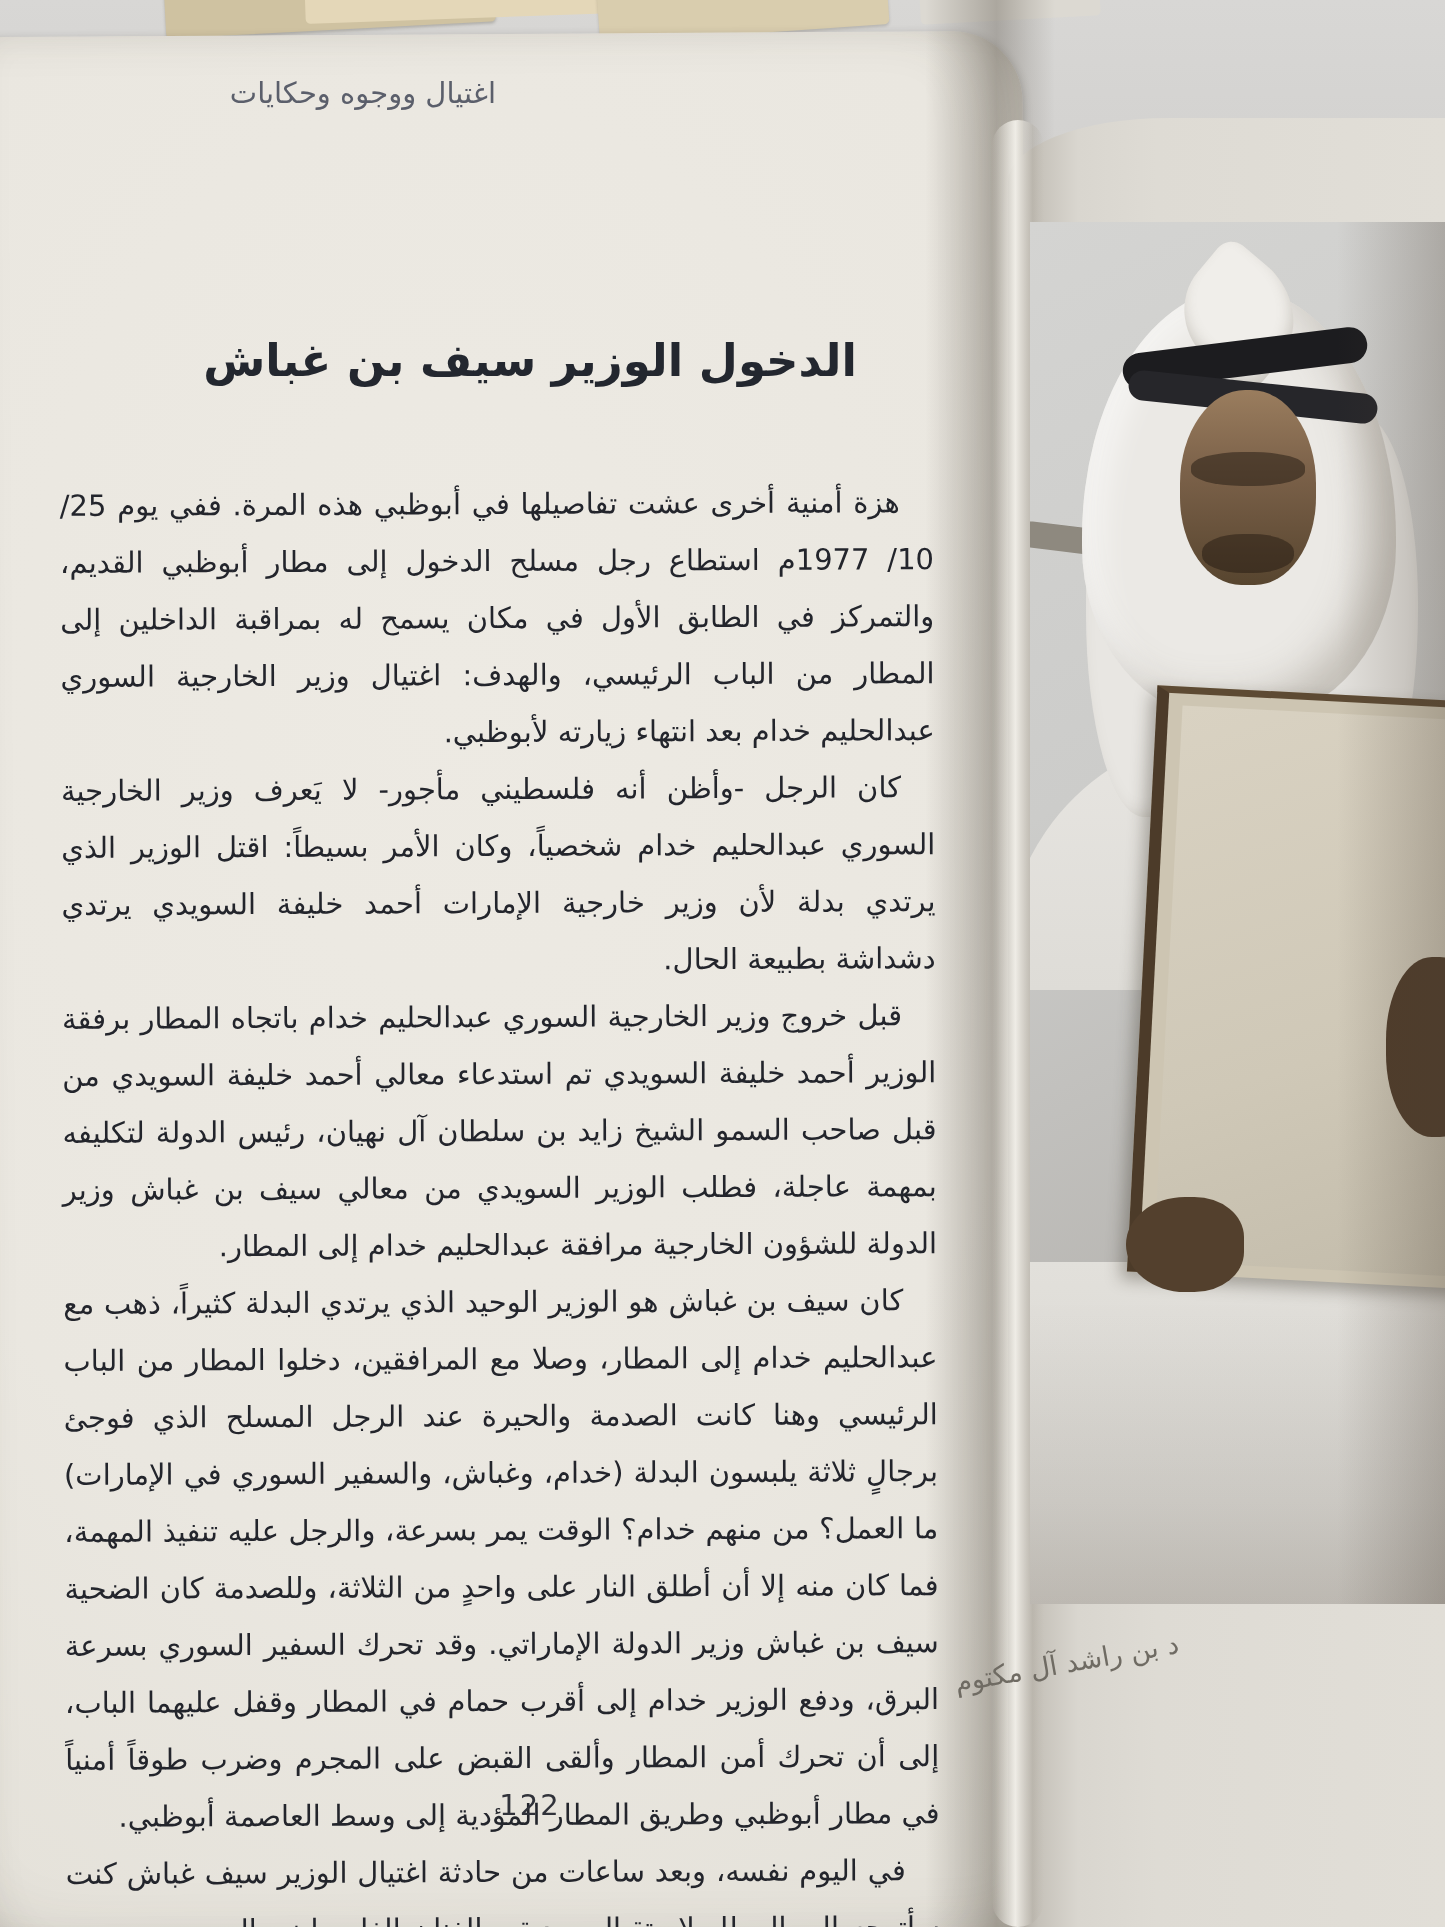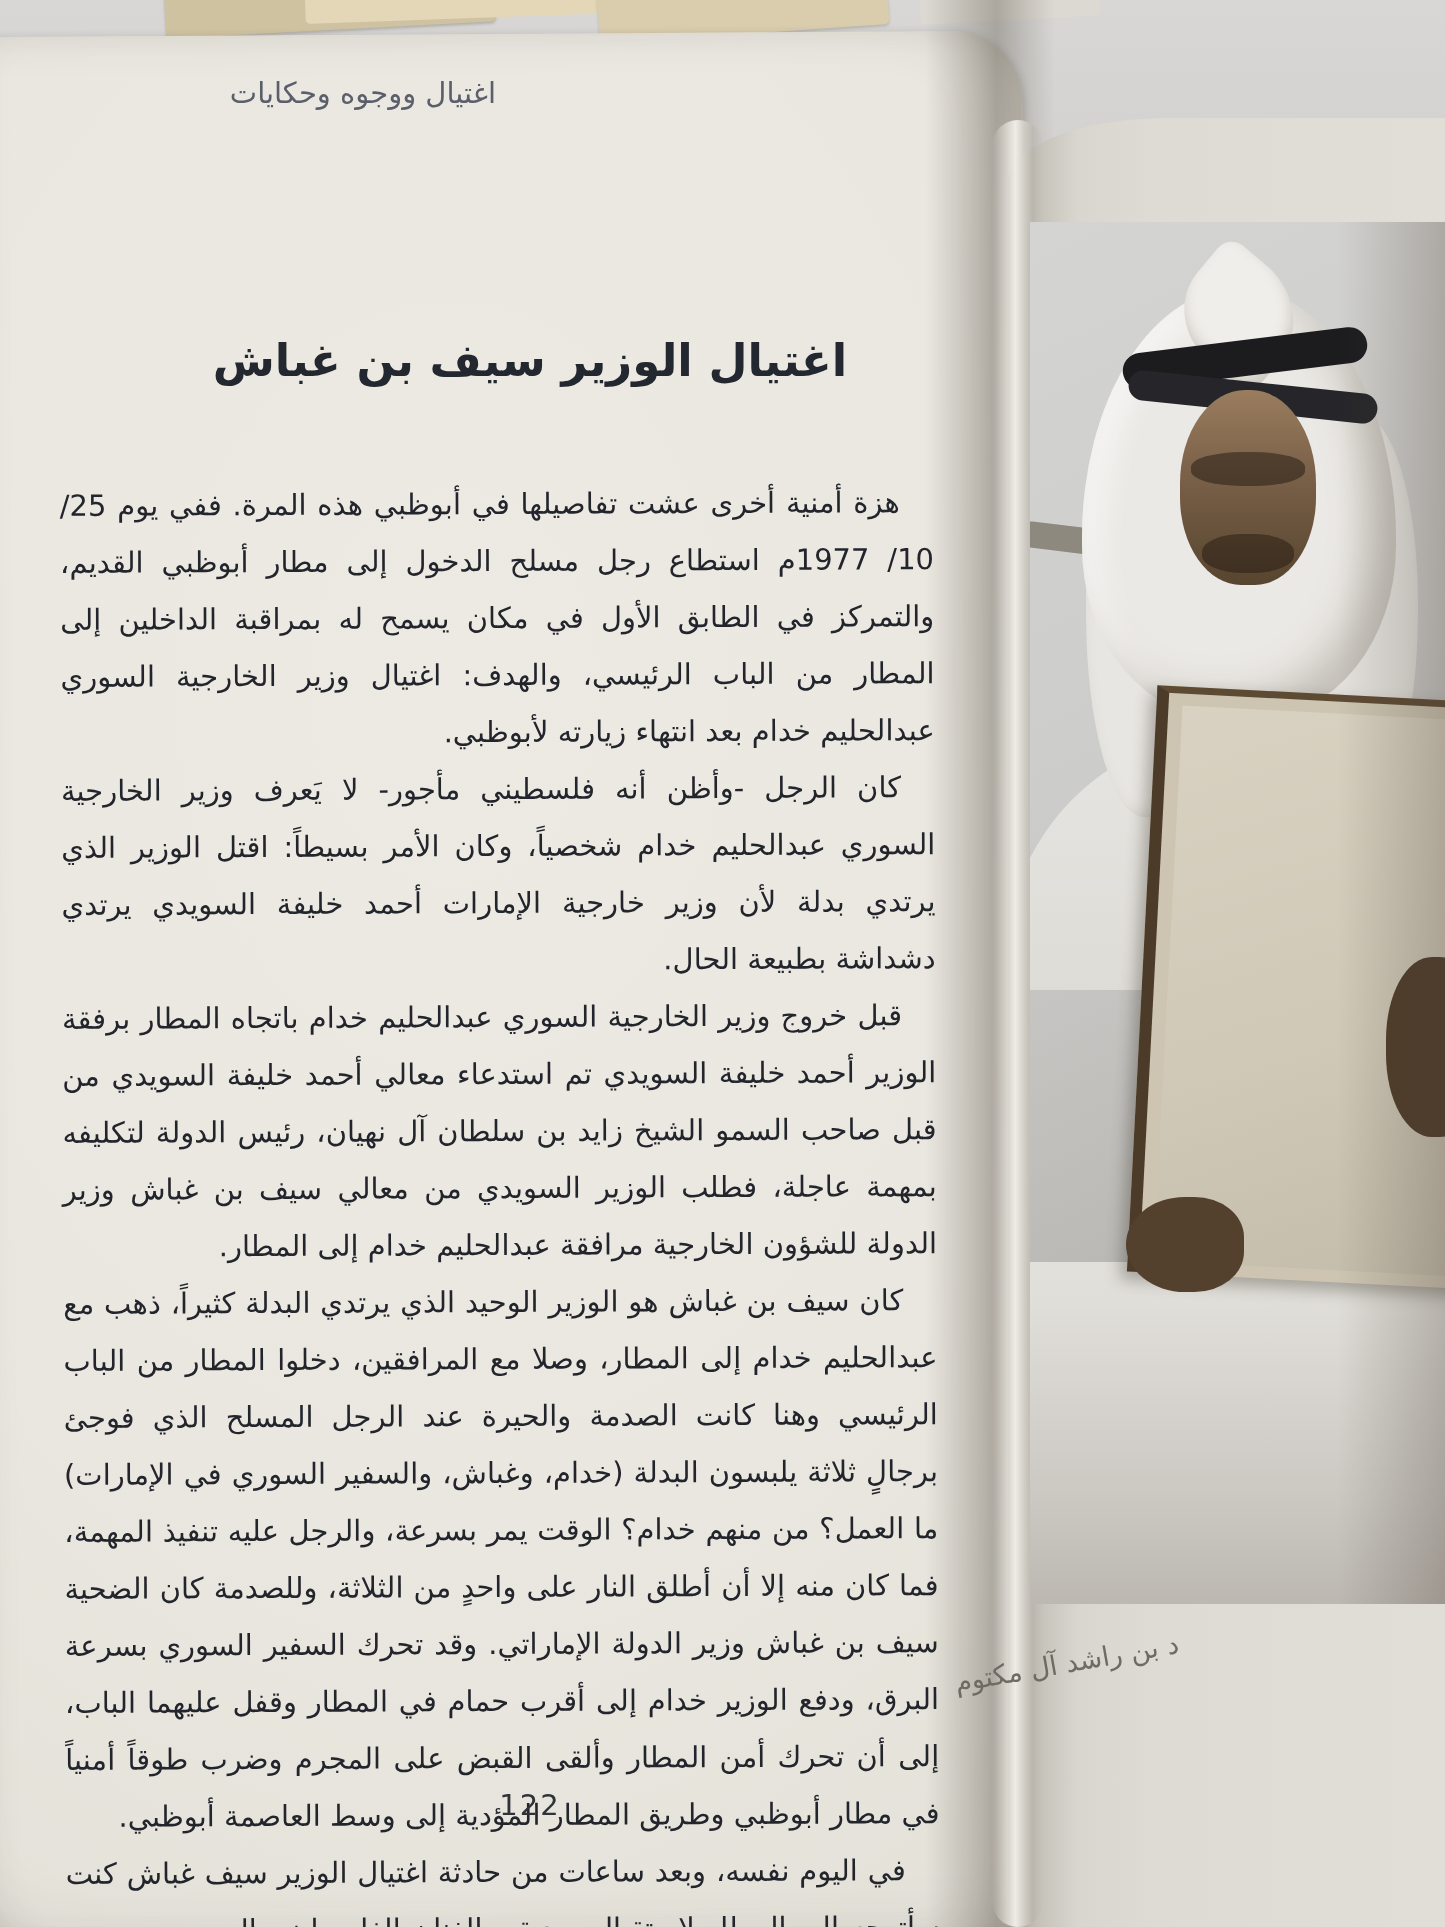--- a/index.html
+++ b/index.html
@@ -122,21 +122,21 @@
       <div class="folder-inner"></div>
     </div>
     <div class="hand-right"></div>
     <div class="hand-left-bottom"></div>
   </div>
 
   <div class="photo-caption">د بن راشد آل مكتوم</div>
 
   <div class="running-header">اغتيال ووجوه وحكايات</div>
 
-  <div class="chapter-title">اغتيال الوزير سيف بن غباش</div>
+  <div class="chapter-title">الدخول الوزير سيف بن غباش</div>
 
   <div class="text-block">
     <p>هزة أمنية أخرى عشت تفاصيلها في أبوظبي هذه المرة. ففي يوم 25/ 10/ 1977م استطاع رجل مسلح الدخول إلى مطار أبوظبي القديم، والتمركز في الطابق الأول في مكان يسمح له بمراقبة الداخلين إلى المطار من الباب الرئيسي، والهدف: اغتيال وزير الخارجية السوري عبدالحليم خدام بعد انتهاء زيارته لأبوظبي.</p>
     <p>كان الرجل -وأظن أنه فلسطيني مأجور- لا يَعرف وزير الخارجية السوري عبدالحليم خدام شخصياً، وكان الأمر بسيطاً: اقتل الوزير الذي يرتدي بدلة لأن وزير خارجية الإمارات أحمد خليفة السويدي يرتدي دشداشة بطبيعة الحال.</p>
     <p>قبل خروج وزير الخارجية السوري عبدالحليم خدام باتجاه المطار برفقة الوزير أحمد خليفة السويدي تم استدعاء معالي أحمد خليفة السويدي من قبل صاحب السمو الشيخ زايد بن سلطان آل نهيان، رئيس الدولة لتكليفه بمهمة عاجلة، فطلب الوزير السويدي من معالي سيف بن غباش وزير الدولة للشؤون الخارجية مرافقة عبدالحليم خدام إلى المطار.</p>
     <p>كان سيف بن غباش هو الوزير الوحيد الذي يرتدي البدلة كثيراً، ذهب مع عبدالحليم خدام إلى المطار، وصلا مع المرافقين، دخلوا المطار من الباب الرئيسي وهنا كانت الصدمة والحيرة عند الرجل المسلح الذي فوجئ برجالٍ ثلاثة يلبسون البدلة (خدام، وغباش، والسفير السوري في الإمارات) ما العمل؟ من منهم خدام؟ الوقت يمر بسرعة، والرجل عليه تنفيذ المهمة، فما كان منه إلا أن أطلق النار على واحدٍ من الثلاثة، وللصدمة كان الضحية سيف بن غباش وزير الدولة الإماراتي. وقد تحرك السفير السوري بسرعة البرق، ودفع الوزير خدام إلى أقرب حمام في المطار وقفل عليهما الباب، إلى أن تحرك أمن المطار وألقى القبض على المجرم وضرب طوقاً أمنياً في مطار أبوظبي وطريق المطار المؤدية إلى وسط العاصمة أبوظبي.</p>
     <p>في اليوم نفسه، وبعد ساعات من حادثة اغتيال الوزير سيف غباش كنت سأتوجه إلى المطار لاستقبال صديقي الفنان الفلسطيني المرحوم محمود سعيد الذي التقيته في مسقط قبل أيام، حيث</p>
   </div>
 
   <div class="page-number">122</div>

